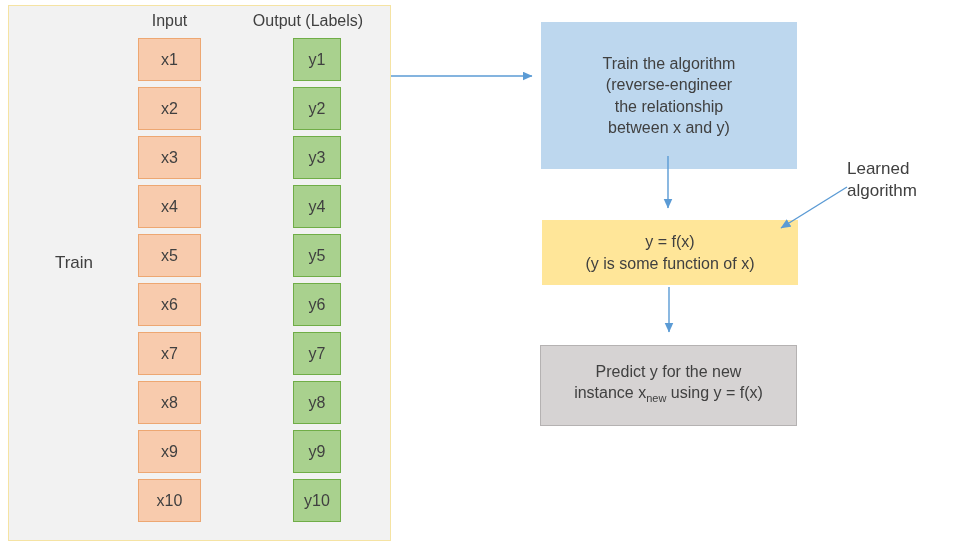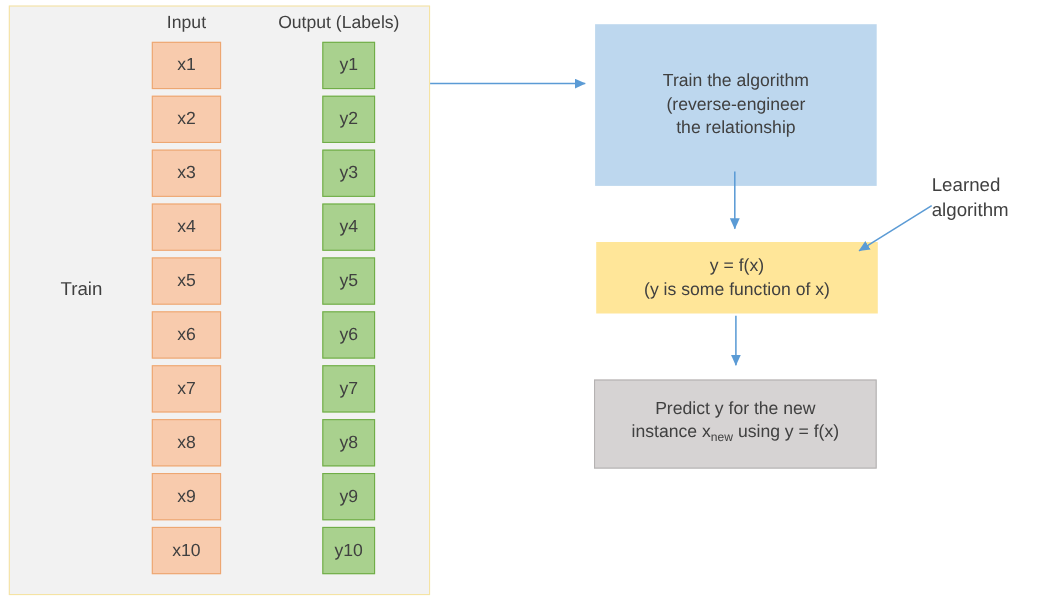--- a/index.html
+++ b/index.html
@@ -91,20 +91,21 @@
 
     <div class="panel-label">
       <div>Train</div>
     </div>
   </div>
 
   <div class="flowbox train">
     <div>Train the algorithm</div>
     <div>(reverse-engineer</div>
     <div>the relationship</div>
+    <div>between x and y)</div>
   </div>
 
   <div class="flowbox func">
     <div>y = f(x)</div>
     <div>(y is some function of x)</div>
   </div>
 
   <div class="flowbox predict">
     <div>Predict y for the new</div>
     <div>

